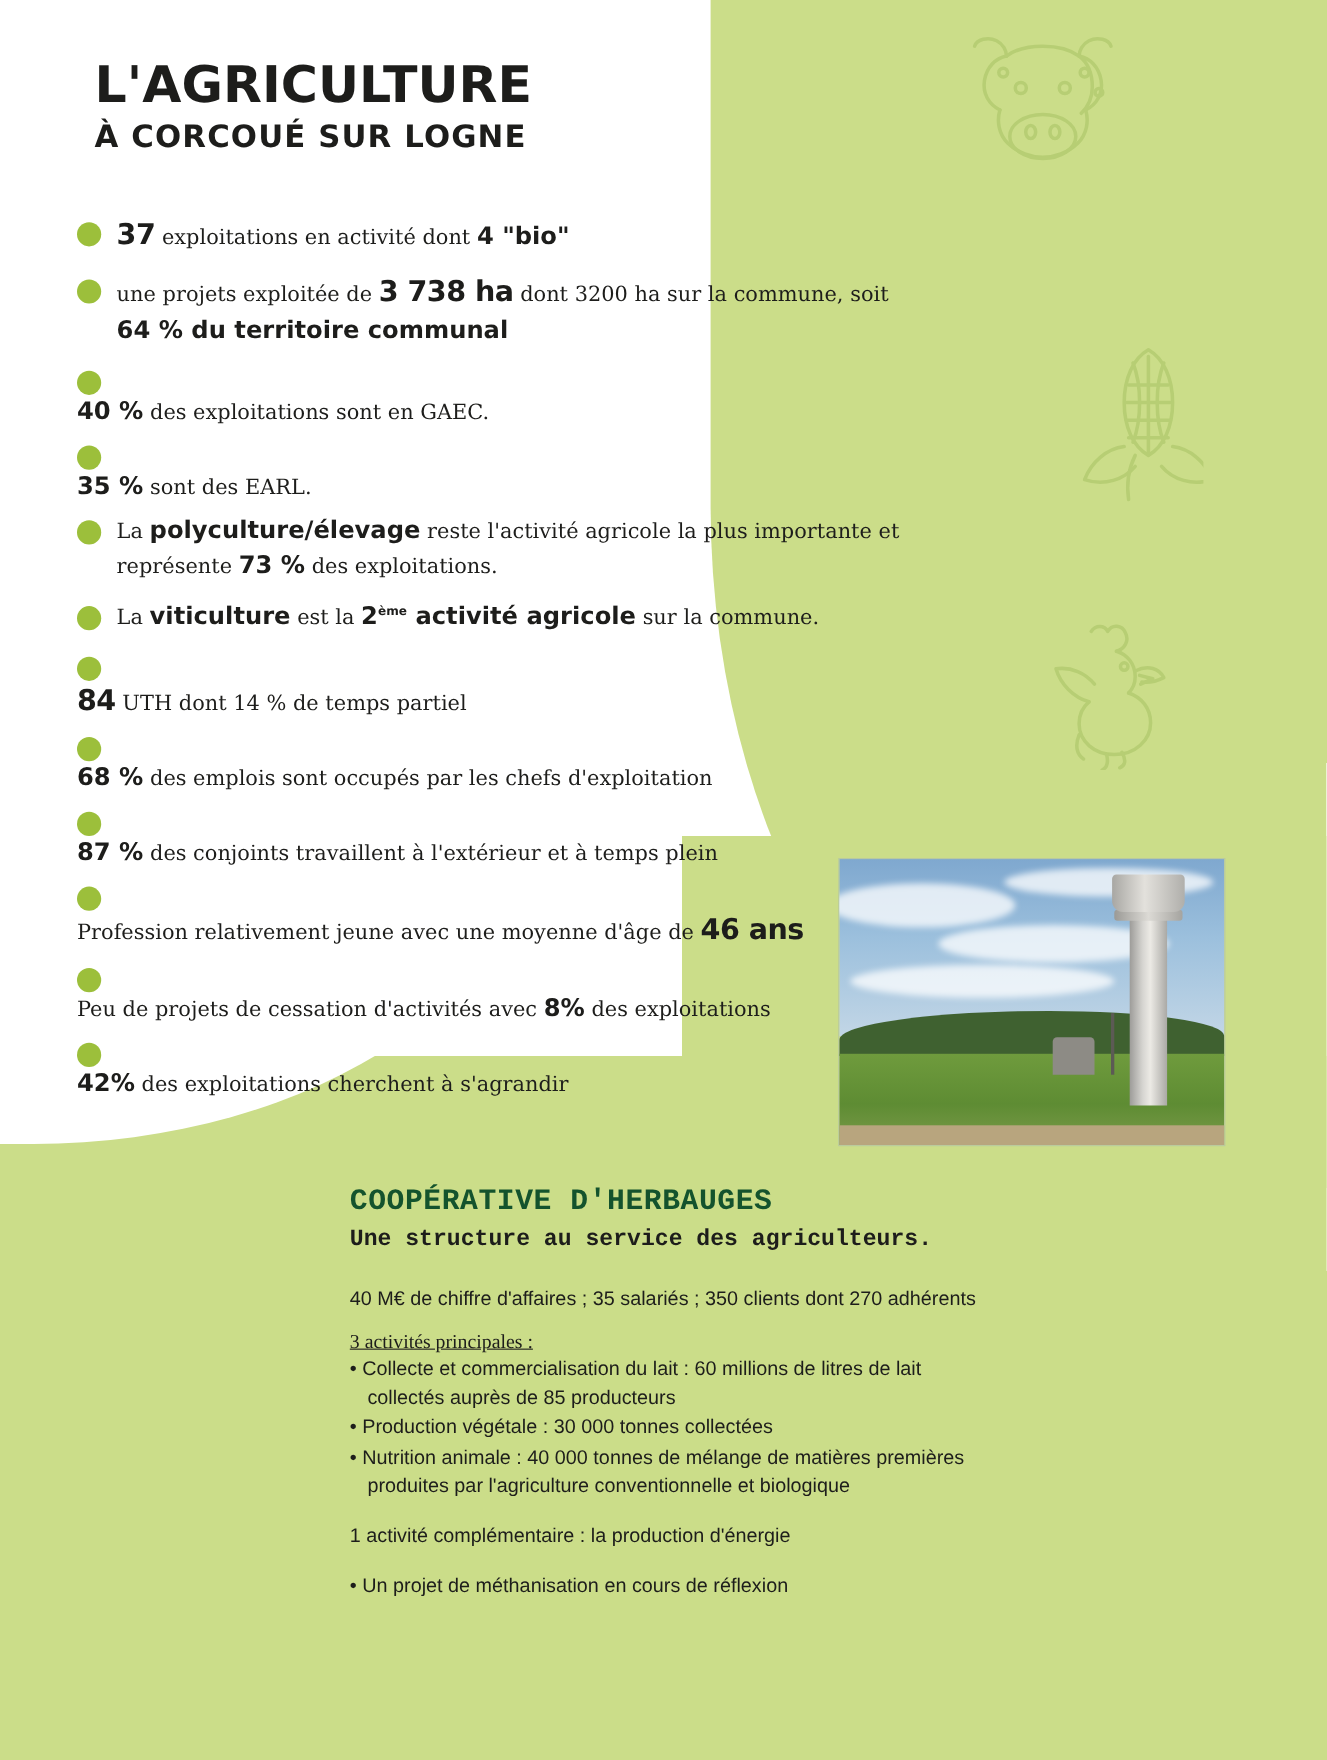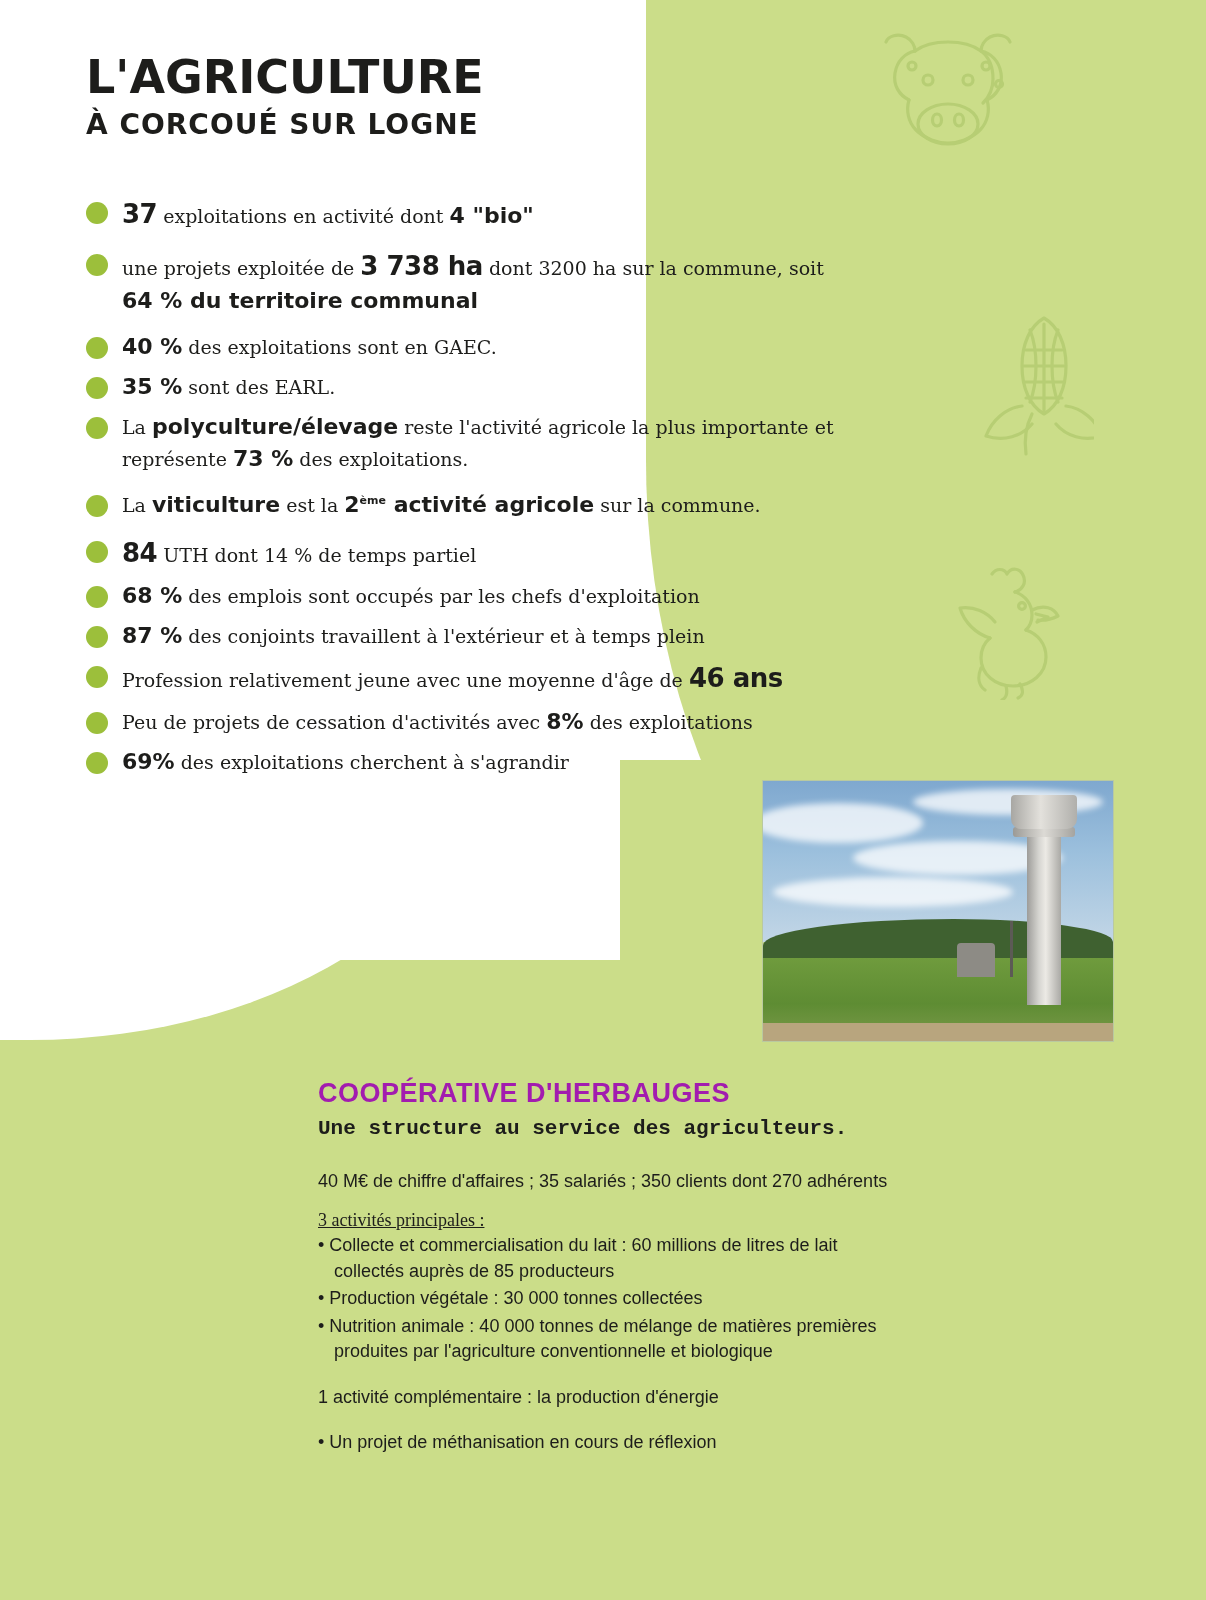--- a/index.html
+++ b/index.html
@@ -67,21 +67,21 @@
     font-family:"DejaVu Sans", sans-serif;
     font-weight:bold;
     font-size:28px;
     letter-spacing:1px;
     color:#1d1d1b;
     margin-top:8px;
   }
 
   
   #facts-list {
-    position:absolute; left:86px; top:196px;
+    position:absolute; left:70px; top:196px;
     width:760px;
   }
   .fact-item {
     display:flex;
     align-items:flex-start;
     margin-bottom:14px;
   }
   .bullet {
     flex:0 0 auto;
     width:22px; height:22px;
@@ -103,21 +103,21 @@
     letter-spacing:-0.5px;
   }
   .fact-text .mid {
     font-family:"DejaVu Sans", sans-serif;
     font-weight:bold;
     font-size:22px;
   }
   .fact-text sup { font-size:11px; }
 
   
-  .fact-item.tight { margin-bottom:8px; }
+  .fact-item.tight { margin-bottom:8px;flex-direction:column; }
 
   
   #photo {
     position:absolute;
     left:762px; top:780px;
     width:352px; height:262px;
     z-index:4;
     overflow:hidden;
     border:1px solid #b9c9a0;
   }
@@ -176,25 +176,25 @@
   }
 
   
   #coop-block {
     position:absolute;
     left:318px; top:1078px;
     width:700px;
     z-index:4;
   }
   #coop-title {
-    font-family:Liberation Sans, sans-serif;
+    font-family:Liberation Mono, monospace;
     font-weight:bold;
     font-size:27px;
     letter-spacing:0.5px;
-    color:#a21caf;
+    color:#14532d;
     margin:0 0 8px 0;
   }
   #coop-subtitle {
     font-family:Liberation Mono, monospace;
     font-weight:bold;
     font-size:21px;
     color:#1d1d1b;
     margin-bottom:28px;
   }
   .coop-p {
@@ -319,21 +319,21 @@
       <div class="fact-item tight">
         <span class="bullet"></span>
         <div class="fact-text"><span>Profession relativement jeune avec une moyenne d'âge de </span><span class="big">46 ans</span></div>
       </div>
       <div class="fact-item tight">
         <span class="bullet"></span>
         <div class="fact-text"><span>Peu de projets de cessation d'activités avec </span><span class="mid">8%</span><span> des exploitations</span></div>
       </div>
       <div class="fact-item tight">
         <span class="bullet"></span>
-        <div class="fact-text"><span class="mid">69%</span><span> des exploitations cherchent à s'agrandir</span></div>
+        <div class="fact-text"><span class="mid">42%</span><span> des exploitations cherchent à s'agrandir</span></div>
       </div>
     </div>
 
   <div id="photo">
     <div class="sky"></div>
     <div class="cloud c1"></div>
     <div class="cloud c2"></div>
     <div class="cloud c3"></div>
     <div class="cloud c4"></div>
     <div class="treeline"></div>

